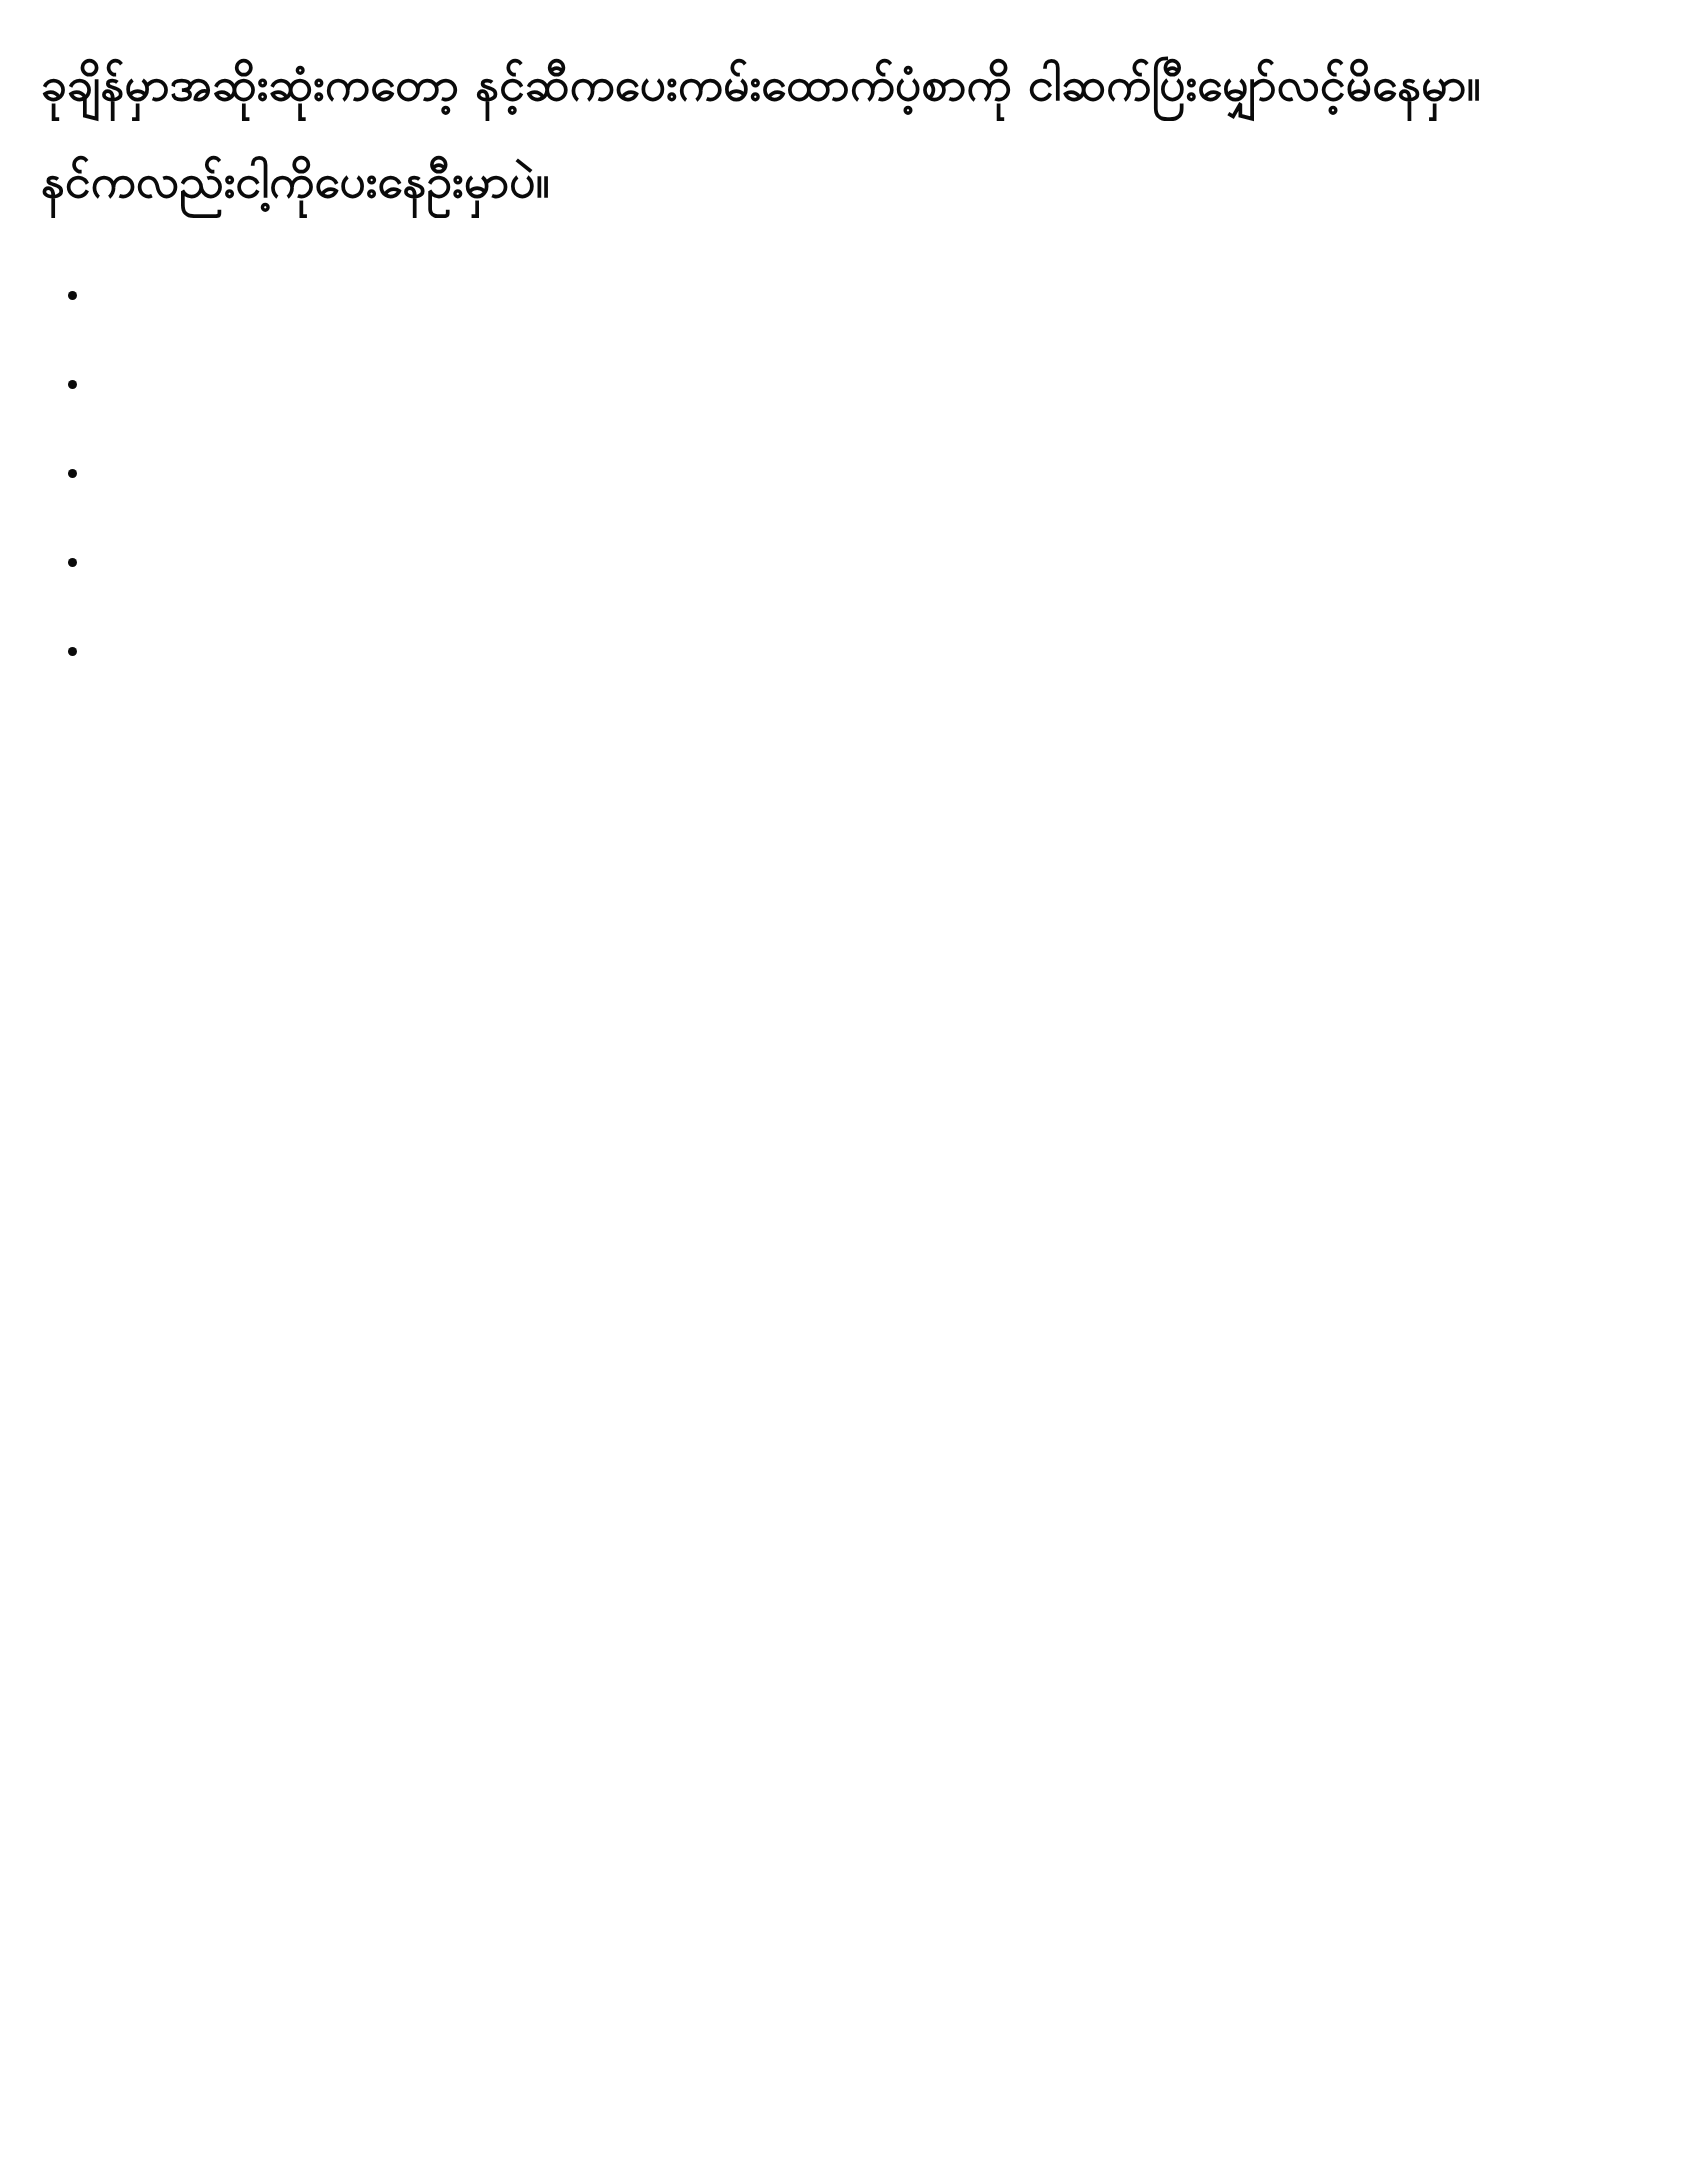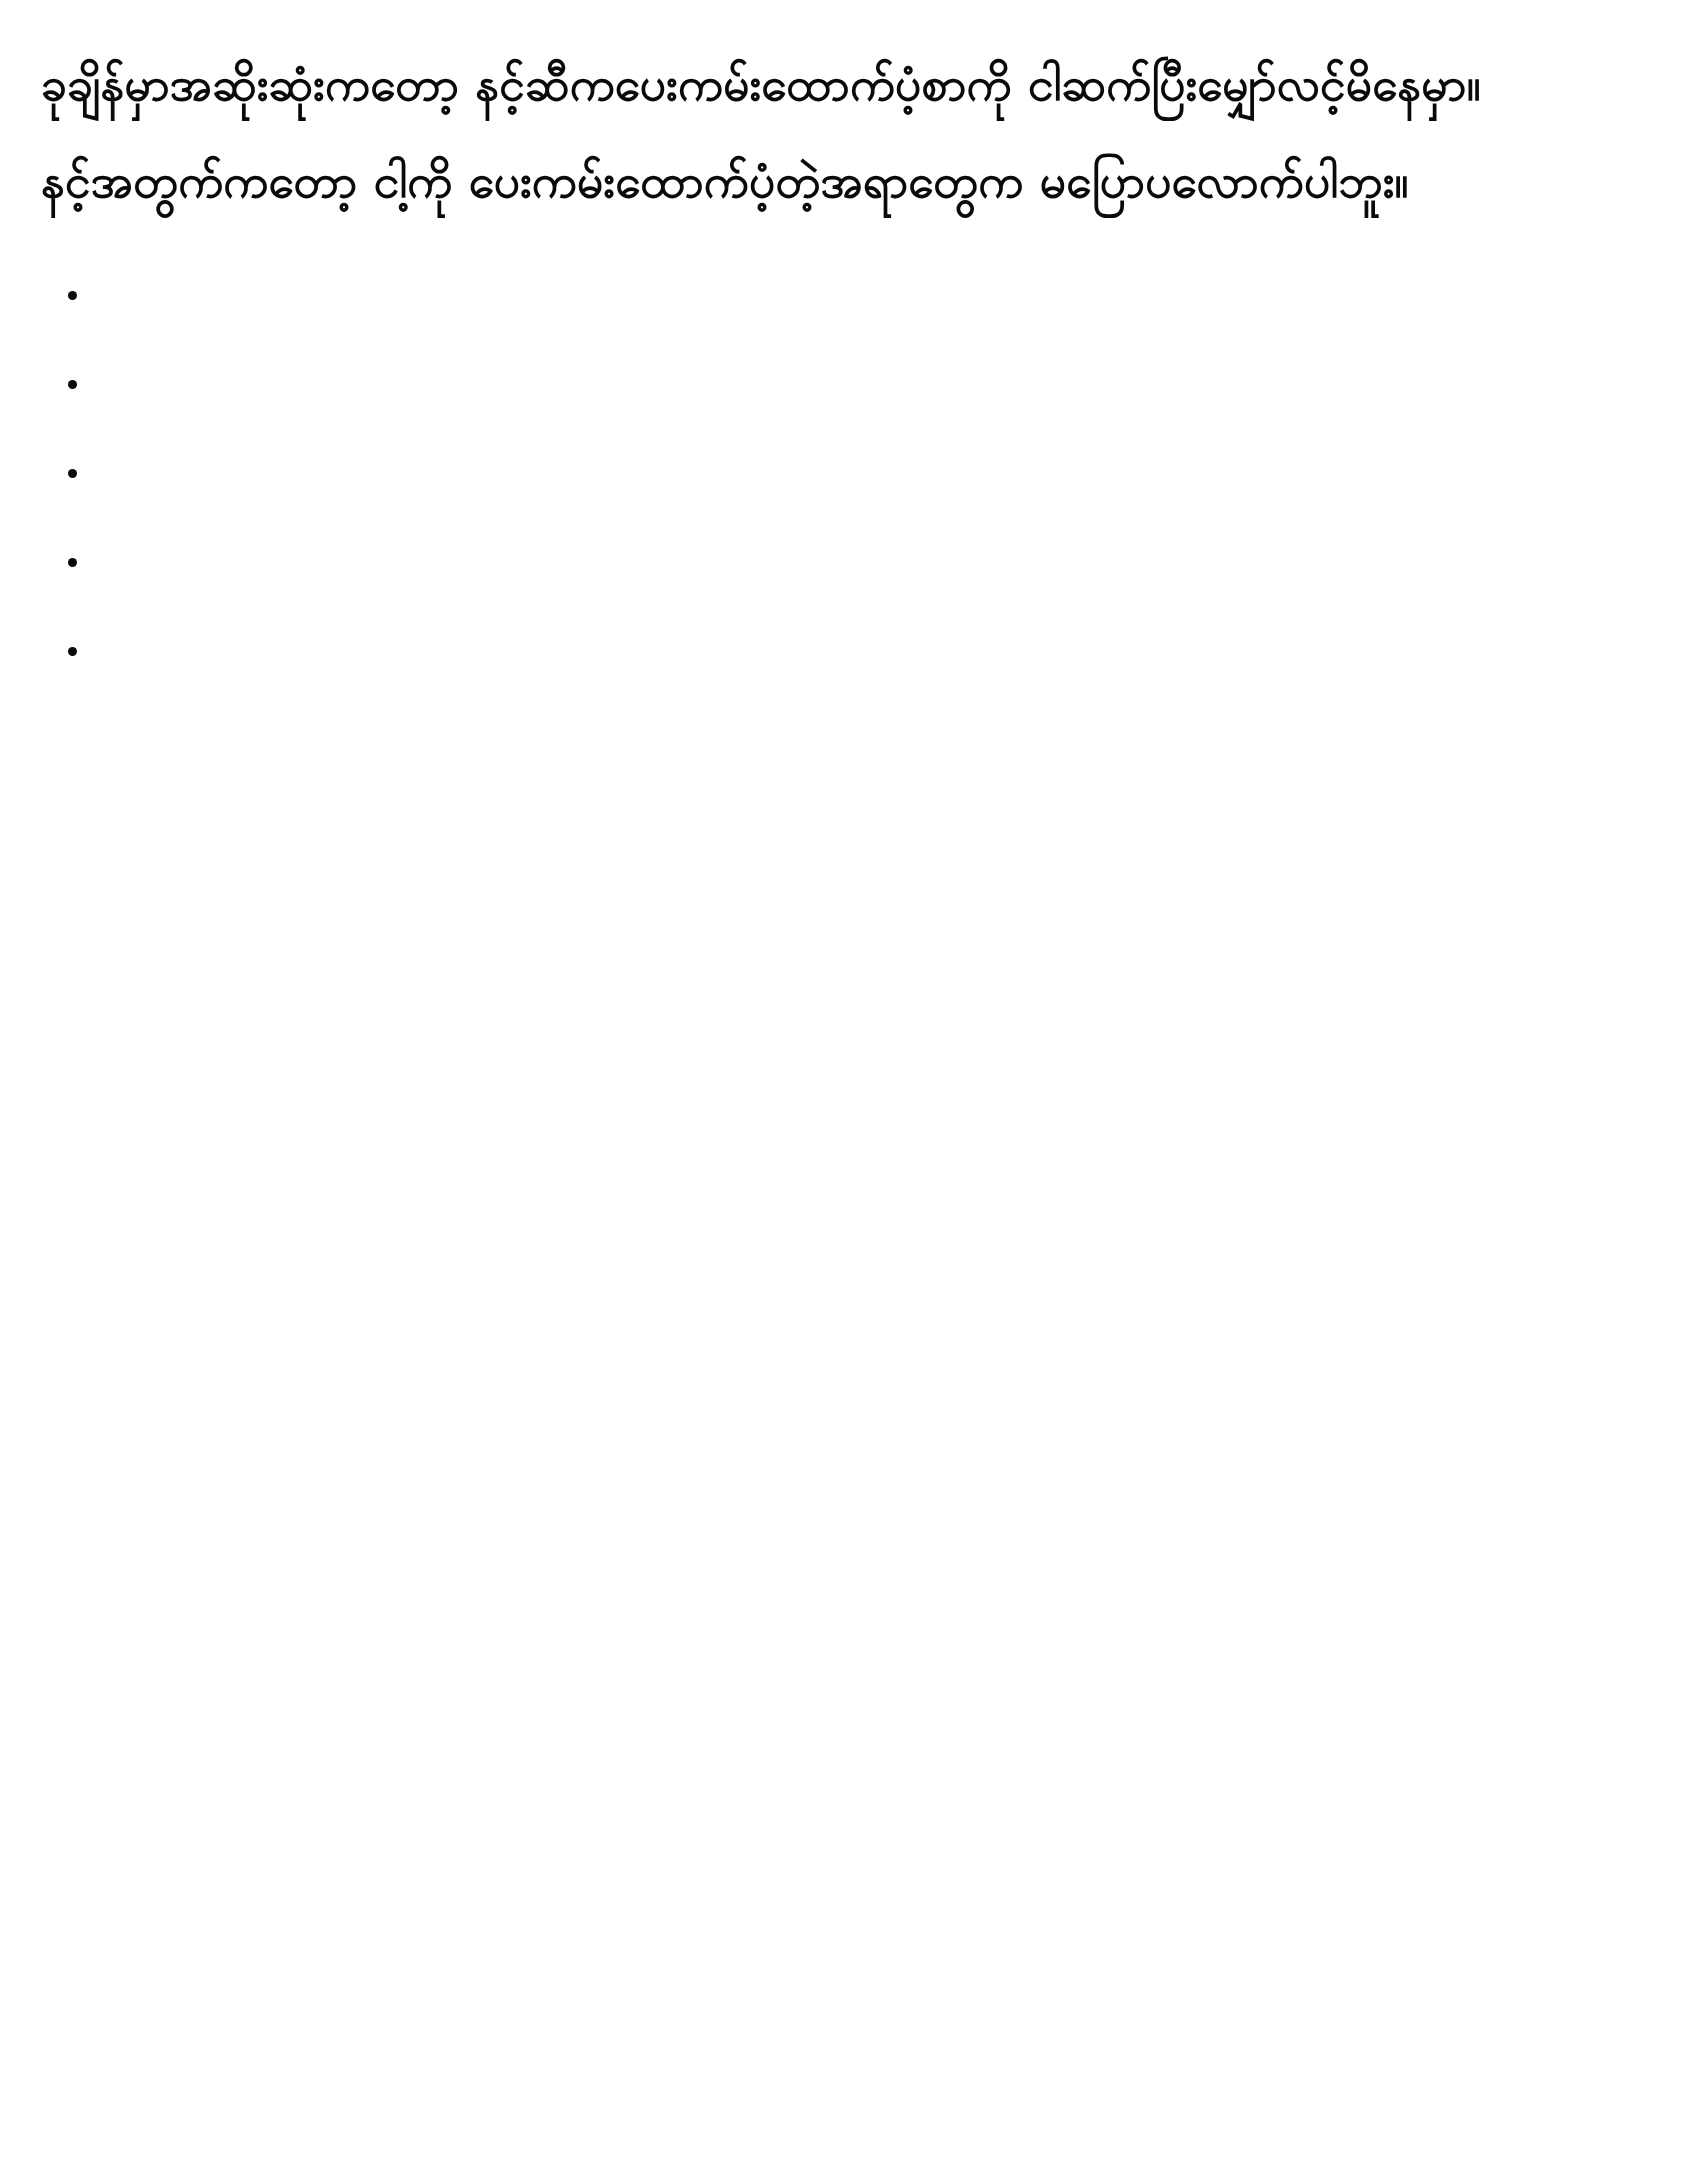--- a/index.html
+++ b/index.html
@@ -55,21 +55,21 @@
     display: inline-block;
     min-height: 8.5px;
   }
 </style>
 </head>
 <body>
 
 <div class="page">
 
   <p class="paragraph">ခုချိန်မှာအဆိုးဆုံးကတော့ နင့်ဆီကပေးကမ်းထောက်ပံ့စာကို ငါဆက်ပြီးမျှော်လင့်မိနေမှာ။</p>
-  <p class="paragraph">နင့်အတွက်ကတော့ ငါ့ကို ပေးကမ်းထောက်ပံ့တဲ့အရာတွေက မပြောပလောက်ပါဘူး။</p>
+  <p class="paragraph">နင်ကလည်းငါ့ကိုပေးနေဦးမှာပဲ။</p>
 
   <ul class="bullet-list">
     <li class="bullet-item">
       <span class="bullet-text"></span>
     </li>
     <li class="bullet-item">
       <span class="bullet-text"></span>
     </li>
     <li class="bullet-item">
       <span class="bullet-text"></span>

